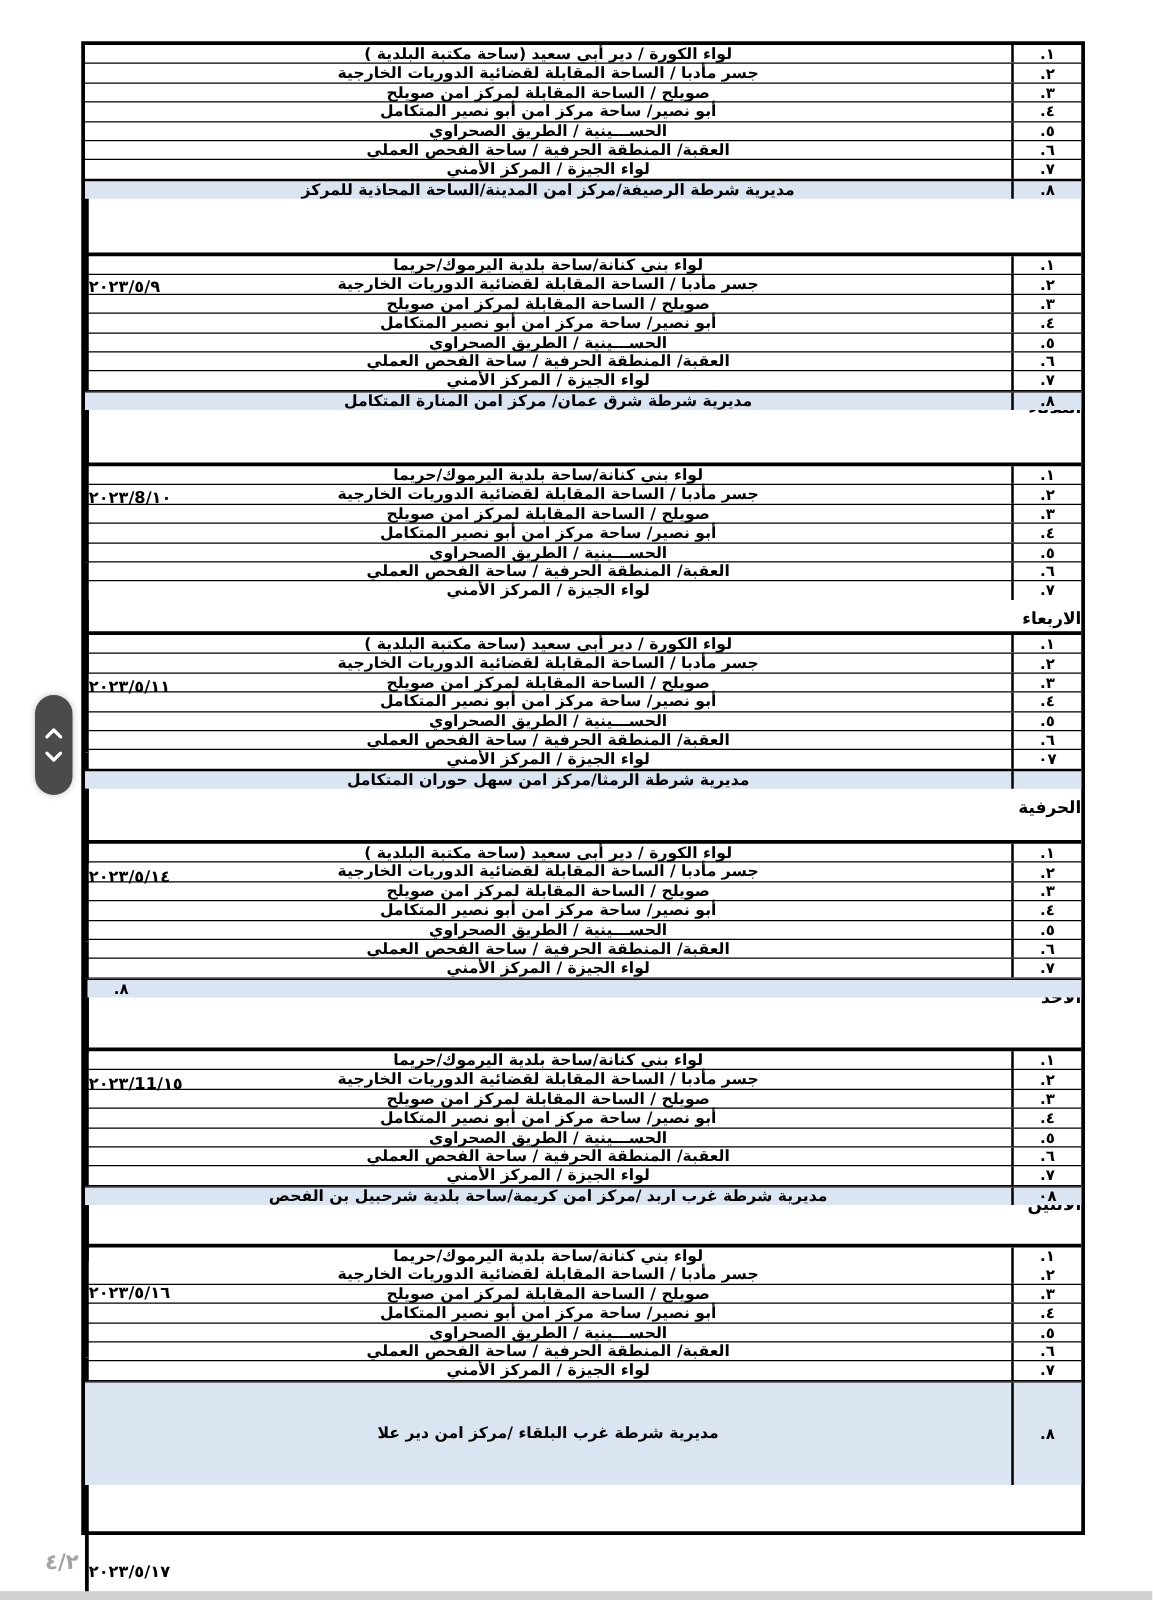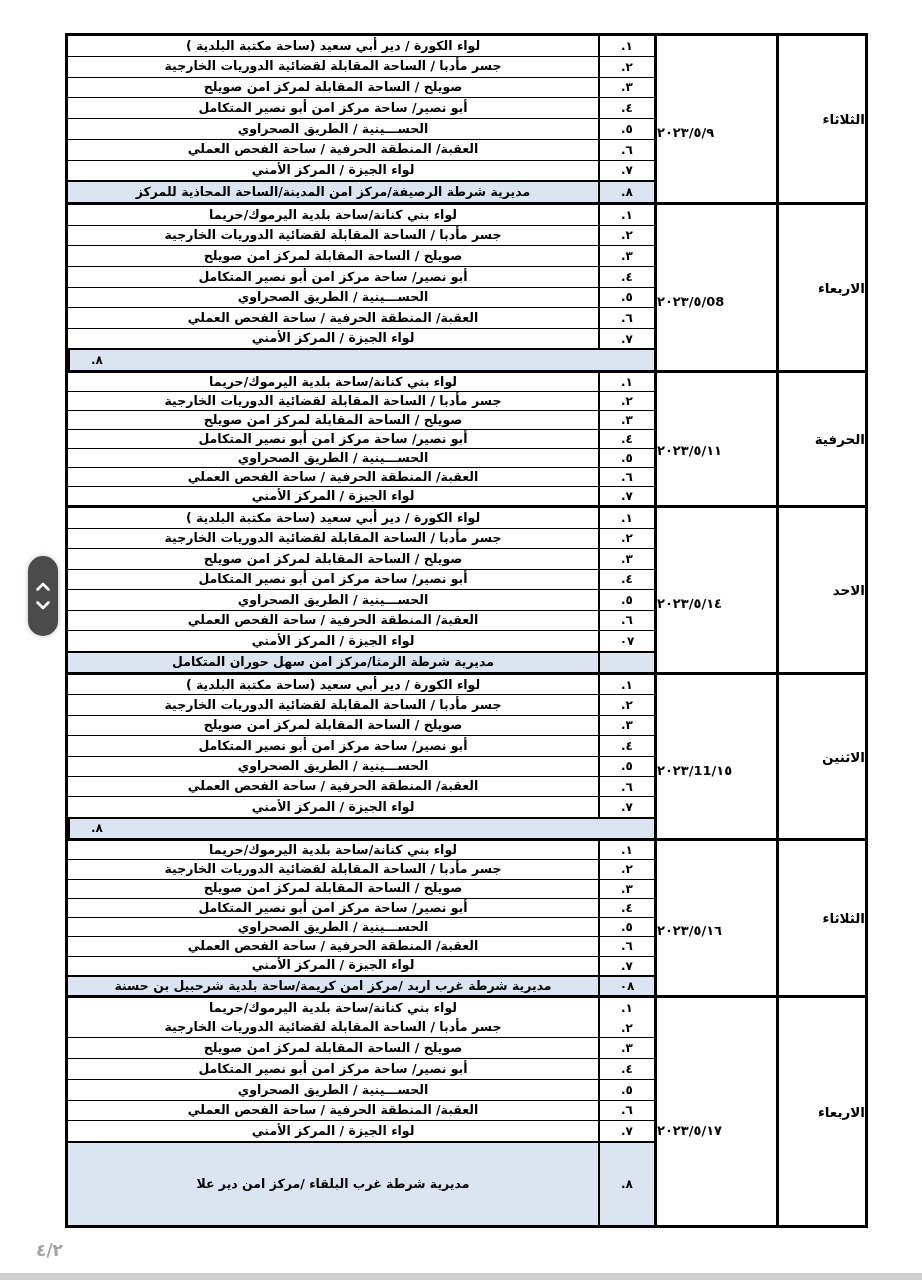--- a/index.html
+++ b/index.html
@@ -6,21 +6,21 @@
   body{
     width:922px;height:1280px;background:#ffffff;position:relative;overflow:hidden;
     font-family:"DejaVu Sans", sans-serif;color:#000;
   }
   .page{position:absolute;inset:0;background:#fff;}
   
   .schedule-table{
     position:absolute;left:65px;top:33px;width:803px;
     border:3px solid var(--border);box-sizing:border-box;background:#fff;
   }
-  .block{display:flex;flex-direction:row;border-bottom:3px solid var(--border);box-sizing:border-box;}
+  .block{display:flex;flex-direction:column;border-bottom:3px solid var(--border);box-sizing:border-box;}
   .block:last-child{border-bottom:none;}
   .rows{flex:1 1 auto;display:flex;flex-direction:column;min-width:0;}
   .row{display:flex;flex:1 1 0;border-bottom:1px solid var(--border);box-sizing:border-box;align-items:stretch;}
   .row:last-child{border-bottom:none;}
   .row.no-div{border-bottom:none;}
   .row.hl{background:var(--hl);border-top:1px solid var(--border);}
   .row.tall{flex:0 0 83px;}
   .loc-cell{
     flex:1 1 auto;display:flex;align-items:center;justify-content:center;
     font-weight:bold;font-size:12.5px;line-height:1.15;text-align:center;padding:0 6px;min-width:0;
@@ -189,27 +189,30 @@
           </div>
           <div class="row">
             <div class="loc-cell" dir="rtl">
               <span>لواء الجيزة / المركز الأمني</span>
             </div>
             <div class="num-cell">
               <span dir="ltr">.٧</span>
             </div>
           </div>
           <div class="row hl">
+            <div class="loc-cell" dir="rtl">
+              <span>مديرية شرطة شرق عمان/ مركز امن المنارة المتكامل</span>
+            </div>
             <div class="num-cell">
               <span dir="ltr">.٨</span>
             </div>
           </div>
         </div>
         <div class="date-cell">
-          <span dir="ltr">٢٠٢٣/٥/08</span>
+          <span dir="ltr">٢٠٢٣/8/١٠</span>
         </div>
         <div class="day-cell">
           <span dir="rtl">الاربعاء</span>
         </div>
       </div>
       <div class="block" style="height: 135px;">
         <div class="rows">
           <div class="row">
             <div class="loc-cell" dir="rtl">
               <span>لواء بني كنانة/ساحة بلدية اليرموك/حريما</span>
@@ -472,21 +475,21 @@
           <div class="row">
             <div class="loc-cell" dir="rtl">
               <span>لواء الجيزة / المركز الأمني</span>
             </div>
             <div class="num-cell">
               <span dir="ltr">.٧</span>
             </div>
           </div>
           <div class="row hl">
             <div class="loc-cell" dir="rtl">
-              <span>مديرية شرطة غرب اربد /مركز امن كريمة/ساحة بلدية شرحبيل بن حسنة</span>
+              <span>مديرية شرطة غرب اربد /مركز امن كريمة/ساحة بلدية شرحبيل بن الفحص</span>
             </div>
             <div class="num-cell">
               <span dir="ltr">٠٨</span>
             </div>
           </div>
         </div>
         <div class="date-cell">
           <span dir="ltr">٢٠٢٣/٥/١٦</span>
         </div>
         <div class="day-cell">

